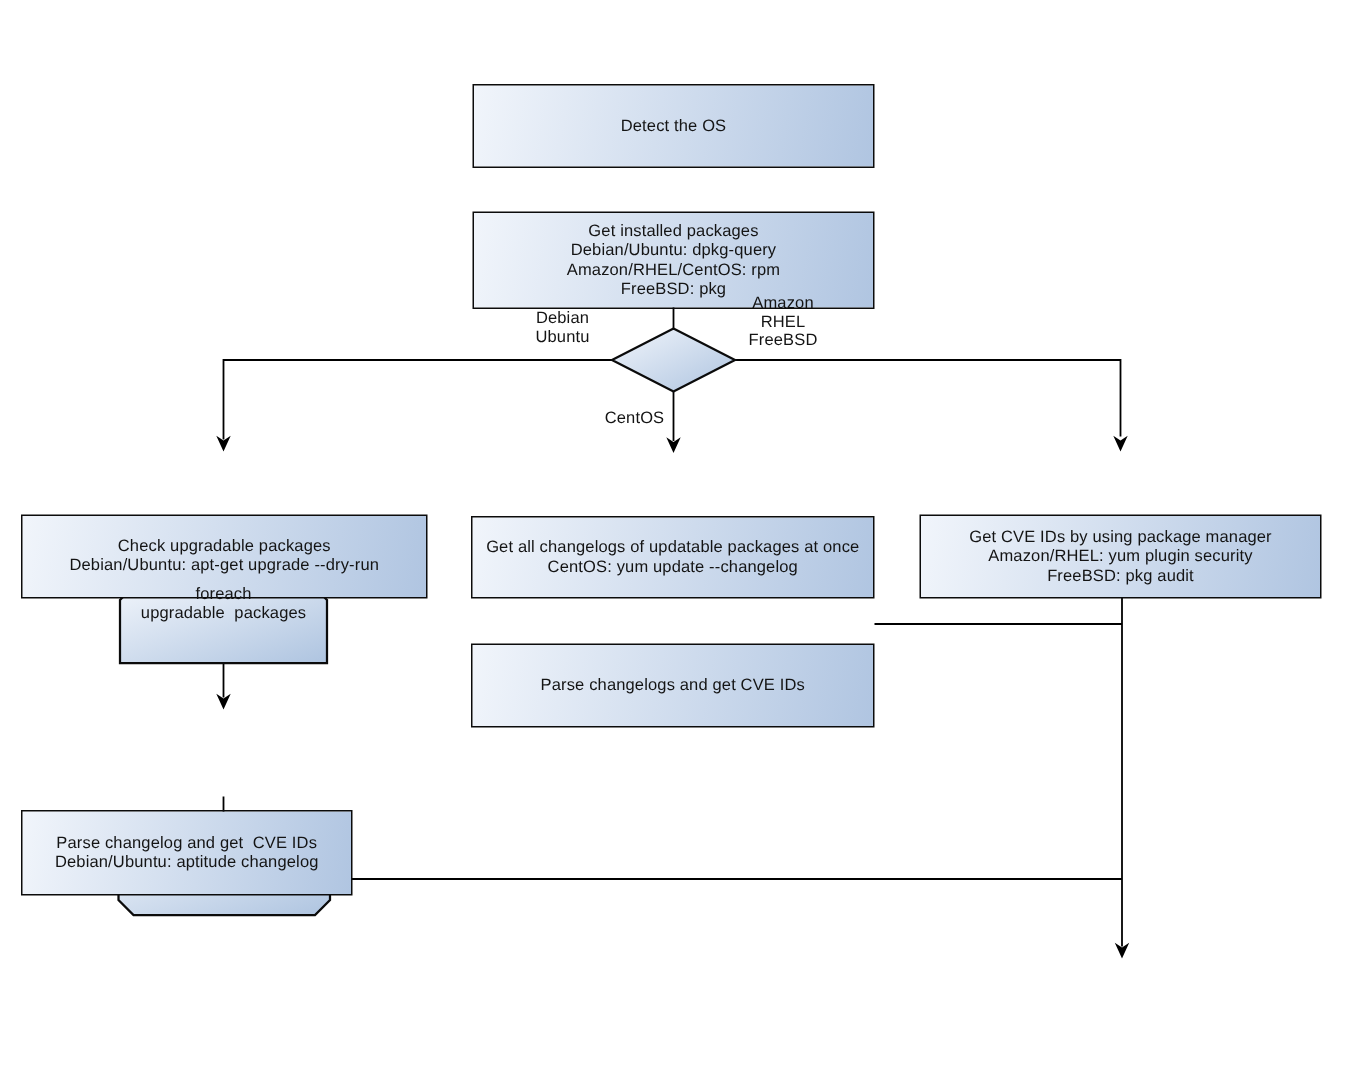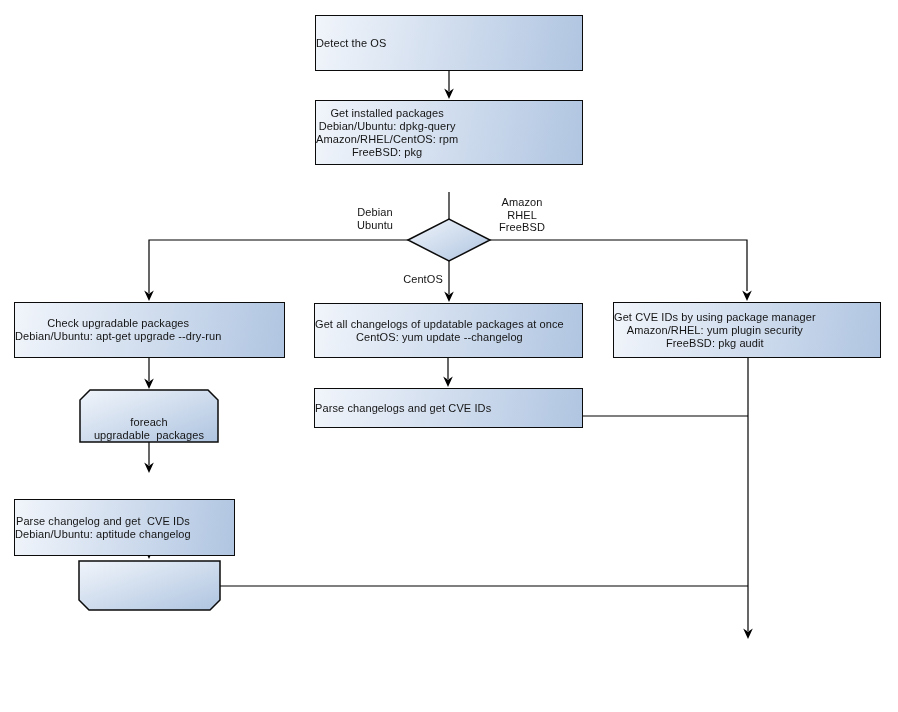--- a/index.html
+++ b/index.html
@@ -6,28 +6,29 @@
   .canvas{
     position:relative;
     width:898px;height:712px;
     background:#ffffff;
     font-family:"Liberation Sans","DejaVu Sans",sans-serif;
     overflow:hidden;
   }
   svg.layer{position:absolute;left:0;top:0;width:898px;height:712px;}
   .node{
     position:absolute;
-    display:flex;align-items:center;justify-content:flex-start;
+    display:flex;align-items:center;justify-content:center;
     border:1.5px solid #0b0b0b;
     background:linear-gradient(100deg,#f1f5fb 0%,#b0c5e1 100%);
     box-sizing:border-box;
+    margin-top:41px;
   }
   .shape-label{
     position:absolute;
-    display:flex;align-items:flex-end;justify-content:center;
+    display:flex;align-items:flex-start;justify-content:center;
     box-sizing:border-box;
   }
   .label{
     font-size:11px;line-height:13px;color:#141414;
     text-align:center;white-space:pre;letter-spacing:.1px;
   }
   .edge-label{
     position:absolute;
     font-size:11px;line-height:12.5px;color:#141414;
     text-align:center;white-space:pre;letter-spacing:.1px;
@@ -99,21 +100,21 @@
   <div class="node" style="left:14px;top:499px;width:221px;height:57px">
     <div class="label">Parse changelog and get  CVE IDs
 Debian/Ubuntu: aptitude changelog</div>
   </div>
 
   <div class="node" style="left:314px;top:303px;width:269px;height:55px">
     <div class="label">Get all changelogs of updatable packages at once
 CentOS: yum update --changelog</div>
   </div>
 
-  <div class="node" style="left:314px;top:388px;width:269px;height:40px">
+  <div class="node" style="left:314px;top:388px;width:269px;height:56px">
     <div class="label">Parse changelogs and get CVE IDs</div>
   </div>
 
   <div class="node" style="left:613px;top:302px;width:268px;height:56px">
     <div class="label">Get CVE IDs by using package manager
 Amazon/RHEL: yum plugin security
 FreeBSD: pkg audit</div>
   </div>
 
 

